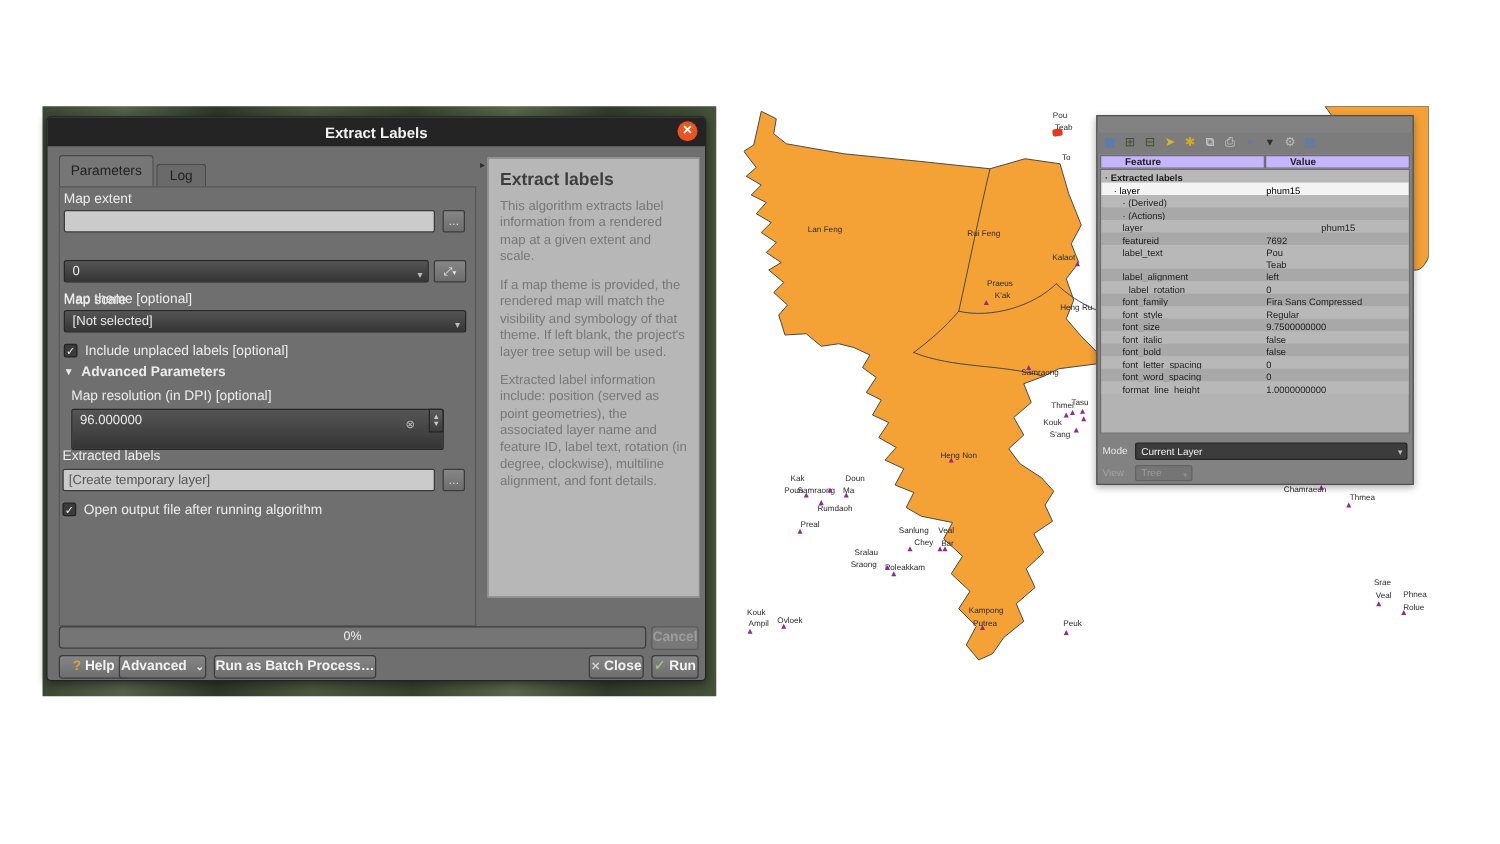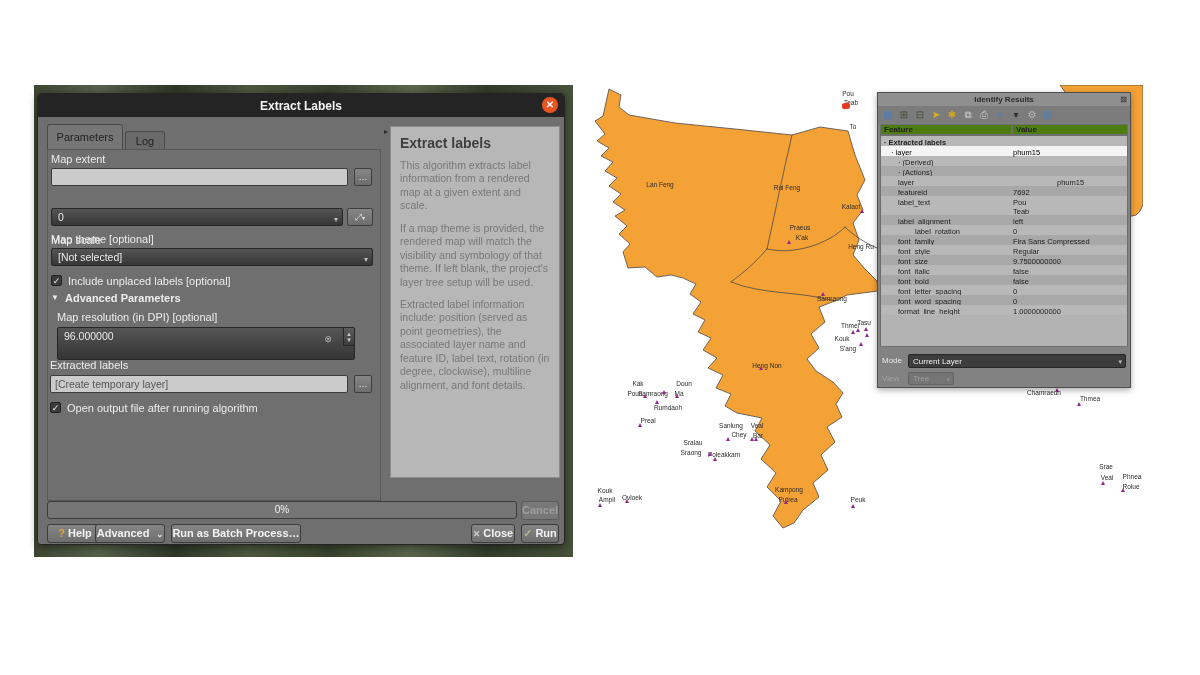--- a/index.html
+++ b/index.html
@@ -76,22 +76,22 @@
   
   .idpanel { position:absolute; left:877px; top:92px; width:254px; height:296px;
              background:#828282; border:1px solid #4f4f4f; box-shadow:0 2px 6px rgba(0,0,0,.35); }
   .id-title { position:absolute; left:0; top:0; right:0; height:13px; background:#8f8f8f;
               text-align:center; font-size:8px; font-weight:bold; color:#2c2c2c; line-height:13px; }
   .id-close { position:absolute; right:3px; top:2px; font-size:8px; color:#4c4c4c; line-height:9px; }
   .id-toolbar { position:absolute; left:0; top:13px; right:0; height:17px; background:#7c7c7c;
                 display:flex; align-items:center; padding-left:4px; gap:4px; }
   .id-tool { width:12px; height:12px; font-size:10px; line-height:12px; text-align:center; }
   .id-header { position:absolute; left:2px; top:31px; right:2px; height:11px; display:flex; }
-  .id-header div { background:#4d7c0f; border:1px solid #6e6e6e; font-size:8px; font-weight:bold;
-                   color:#1f1f1f; padding-left:3px; line-height:9px; }
+  .id-header div { background:#c4b5fd; border:1px solid #6e6e6e; font-size:8px; font-weight:bold;
+                   color:#1f1f1f; padding-left:19px; line-height:9px; }
   .id-table { position:absolute; left:2px; top:42px; right:2px; bottom:40px; background:#b3b3b3;
               border:1px solid #6e6e6e; overflow:hidden; }
   .id-row { display:flex; width:100%; font-size:7.5px; color:#1d1d1d; }
   .id-row.even { background:#b8b8b8; } .id-row.odd { background:#a8a8a8; }
   .id-row.selected { background:#f4f4f4; color:#000; }
   .id-row.bold { font-weight:bold; }
   .id-cell-f { width:132px; padding-top:1.5px; white-space:nowrap; overflow:hidden; }
   .id-cell-v { flex:1; padding-top:1.5px; white-space:pre-line; line-height:9px; }
   .id-mode-row { position:absolute; left:4px; top:261px; right:4px; height:15px; }
   .id-mode-row .mlbl { position:absolute; left:0; top:2px; font-size:8px; color:#e8e8e8; }
@@ -278,24 +278,20 @@
       <div class="map-point" style="left: 258px; top: 421px; border-bottom: 4px solid rgb(146, 39, 143);"></div>
       <div class="map-point" style="left: 462px; top: 305px; border-bottom: 4px solid rgb(146, 39, 143);"></div>
       <div class="map-point" style="left: 484px; top: 319px; border-bottom: 4px solid rgb(146, 39, 143);"></div>
       <div class="map-point" style="left: 508px; top: 398px; border-bottom: 4px solid rgb(146, 39, 143);"></div>
       <div class="map-point" style="left: 528px; top: 405px; border-bottom: 4px solid rgb(146, 39, 143);"></div>
       <div class="sel-point" style="left: 251px; top: 21px; background: rgb(232, 55, 31);"></div>
     </div>
 </div>
 
 <div class="idpanel">
-  <div class="id-title">
-    <span>Identify Results</span>
-    <span class="id-close">⊠</span>
-  </div>
   <div class="id-toolbar" id="id-toolbar">
       <span class="id-tool" style="color: rgb(77, 126, 190);">▦</span>
       <span class="id-tool" style="color: rgb(66, 80, 47);">⊞</span>
       <span class="id-tool" style="color: rgb(66, 80, 47);">⊟</span>
       <span class="id-tool" style="color: rgb(224, 180, 30);">➤</span>
       <span class="id-tool" style="color: rgb(216, 168, 28);">✱</span>
       <span class="id-tool" style="color: rgb(212, 212, 212);">⧉</span>
       <span class="id-tool" style="color: rgb(207, 207, 207);">⎙</span>
       <span class="id-tool" style="color: rgb(77, 126, 190);">⌖</span>
       <span class="id-tool" style="color: rgb(46, 46, 46);">▾</span>
@@ -334,21 +330,21 @@
       <div class="id-row even" style="height: 19px;">
         <div class="id-cell-f" style="padding-left: 17px;">label_text</div>
         <div class="id-cell-v">Pou
 Teab</div>
       </div>
       <div class="id-row odd" style="height: 10px;">
         <div class="id-cell-f" style="padding-left: 17px;">label_alignment</div>
         <div class="id-cell-v">left</div>
       </div>
       <div class="id-row even" style="height: 10px;">
-        <div class="id-cell-f" style="padding-left: 34px;">label_rotation</div>
+        <div class="id-cell-f" style="padding-left: 22px;">label_rotation</div>
         <div class="id-cell-v">0</div>
       </div>
       <div class="id-row odd" style="height: 10px;">
         <div class="id-cell-f" style="padding-left: 17px;">font_family</div>
         <div class="id-cell-v">Fira Sans Compressed</div>
       </div>
       <div class="id-row even" style="height: 10px;">
         <div class="id-cell-f" style="padding-left: 17px;">font_style</div>
         <div class="id-cell-v">Regular</div>
       </div>

